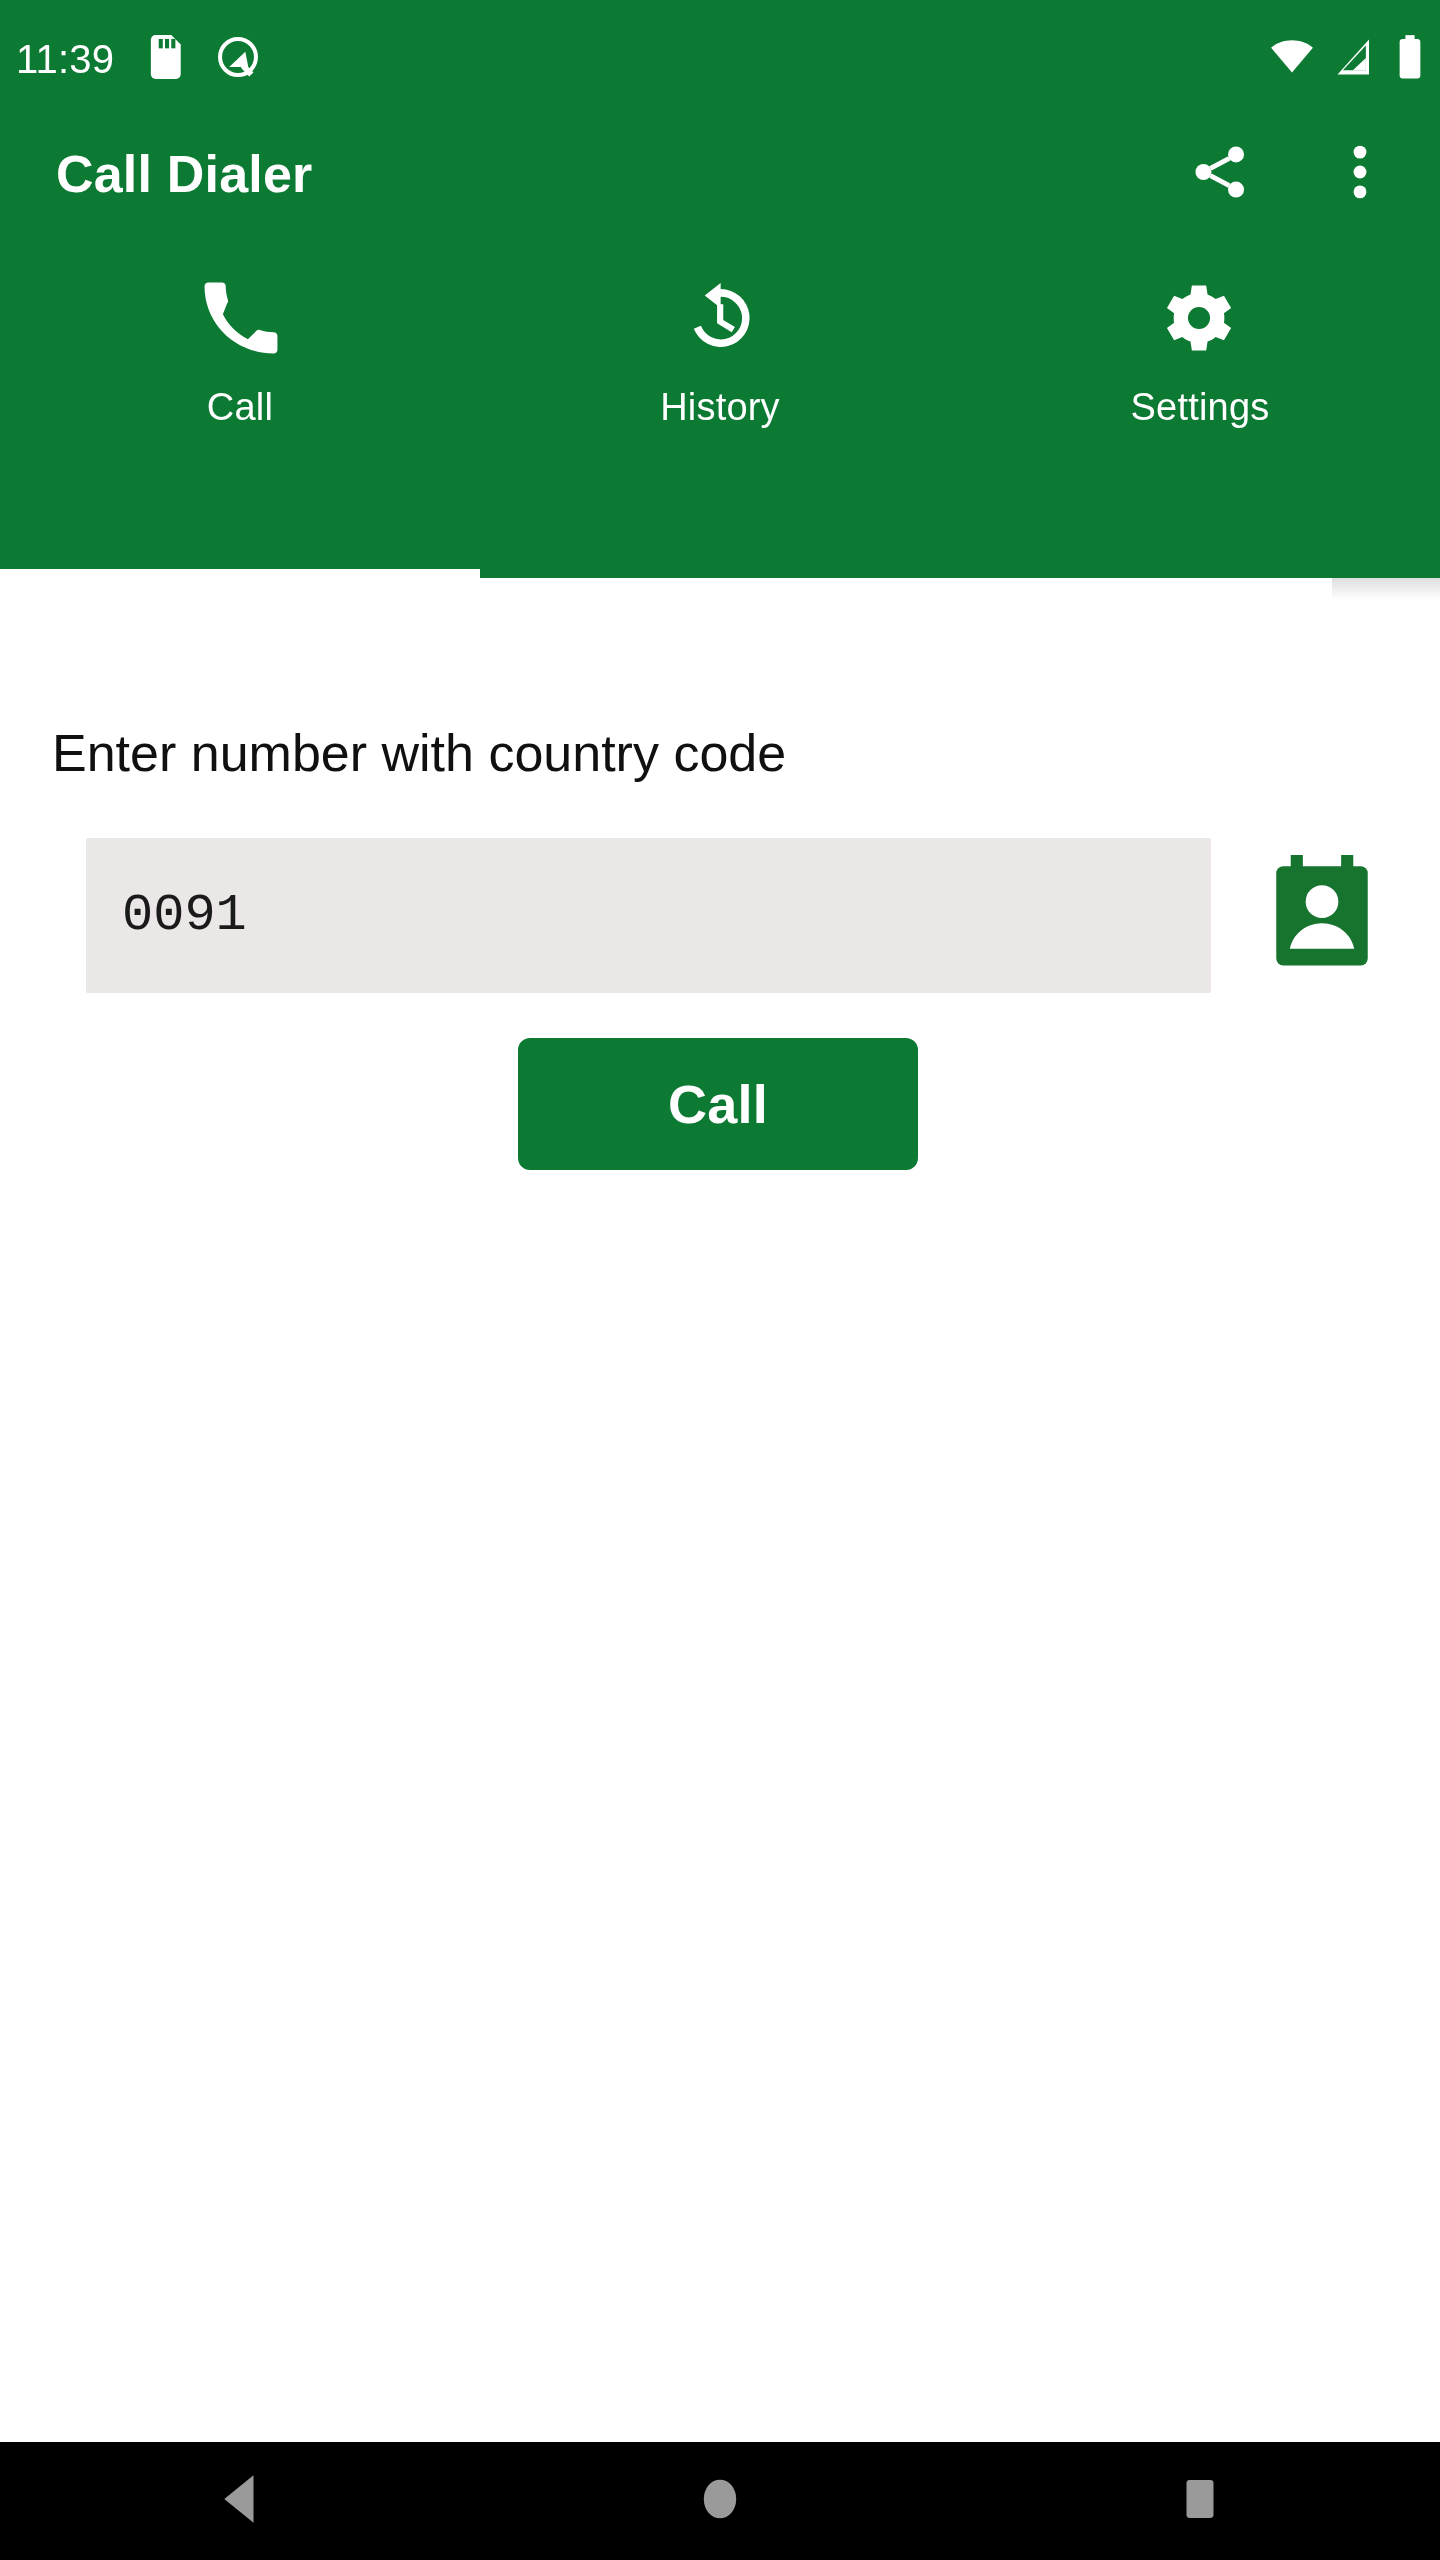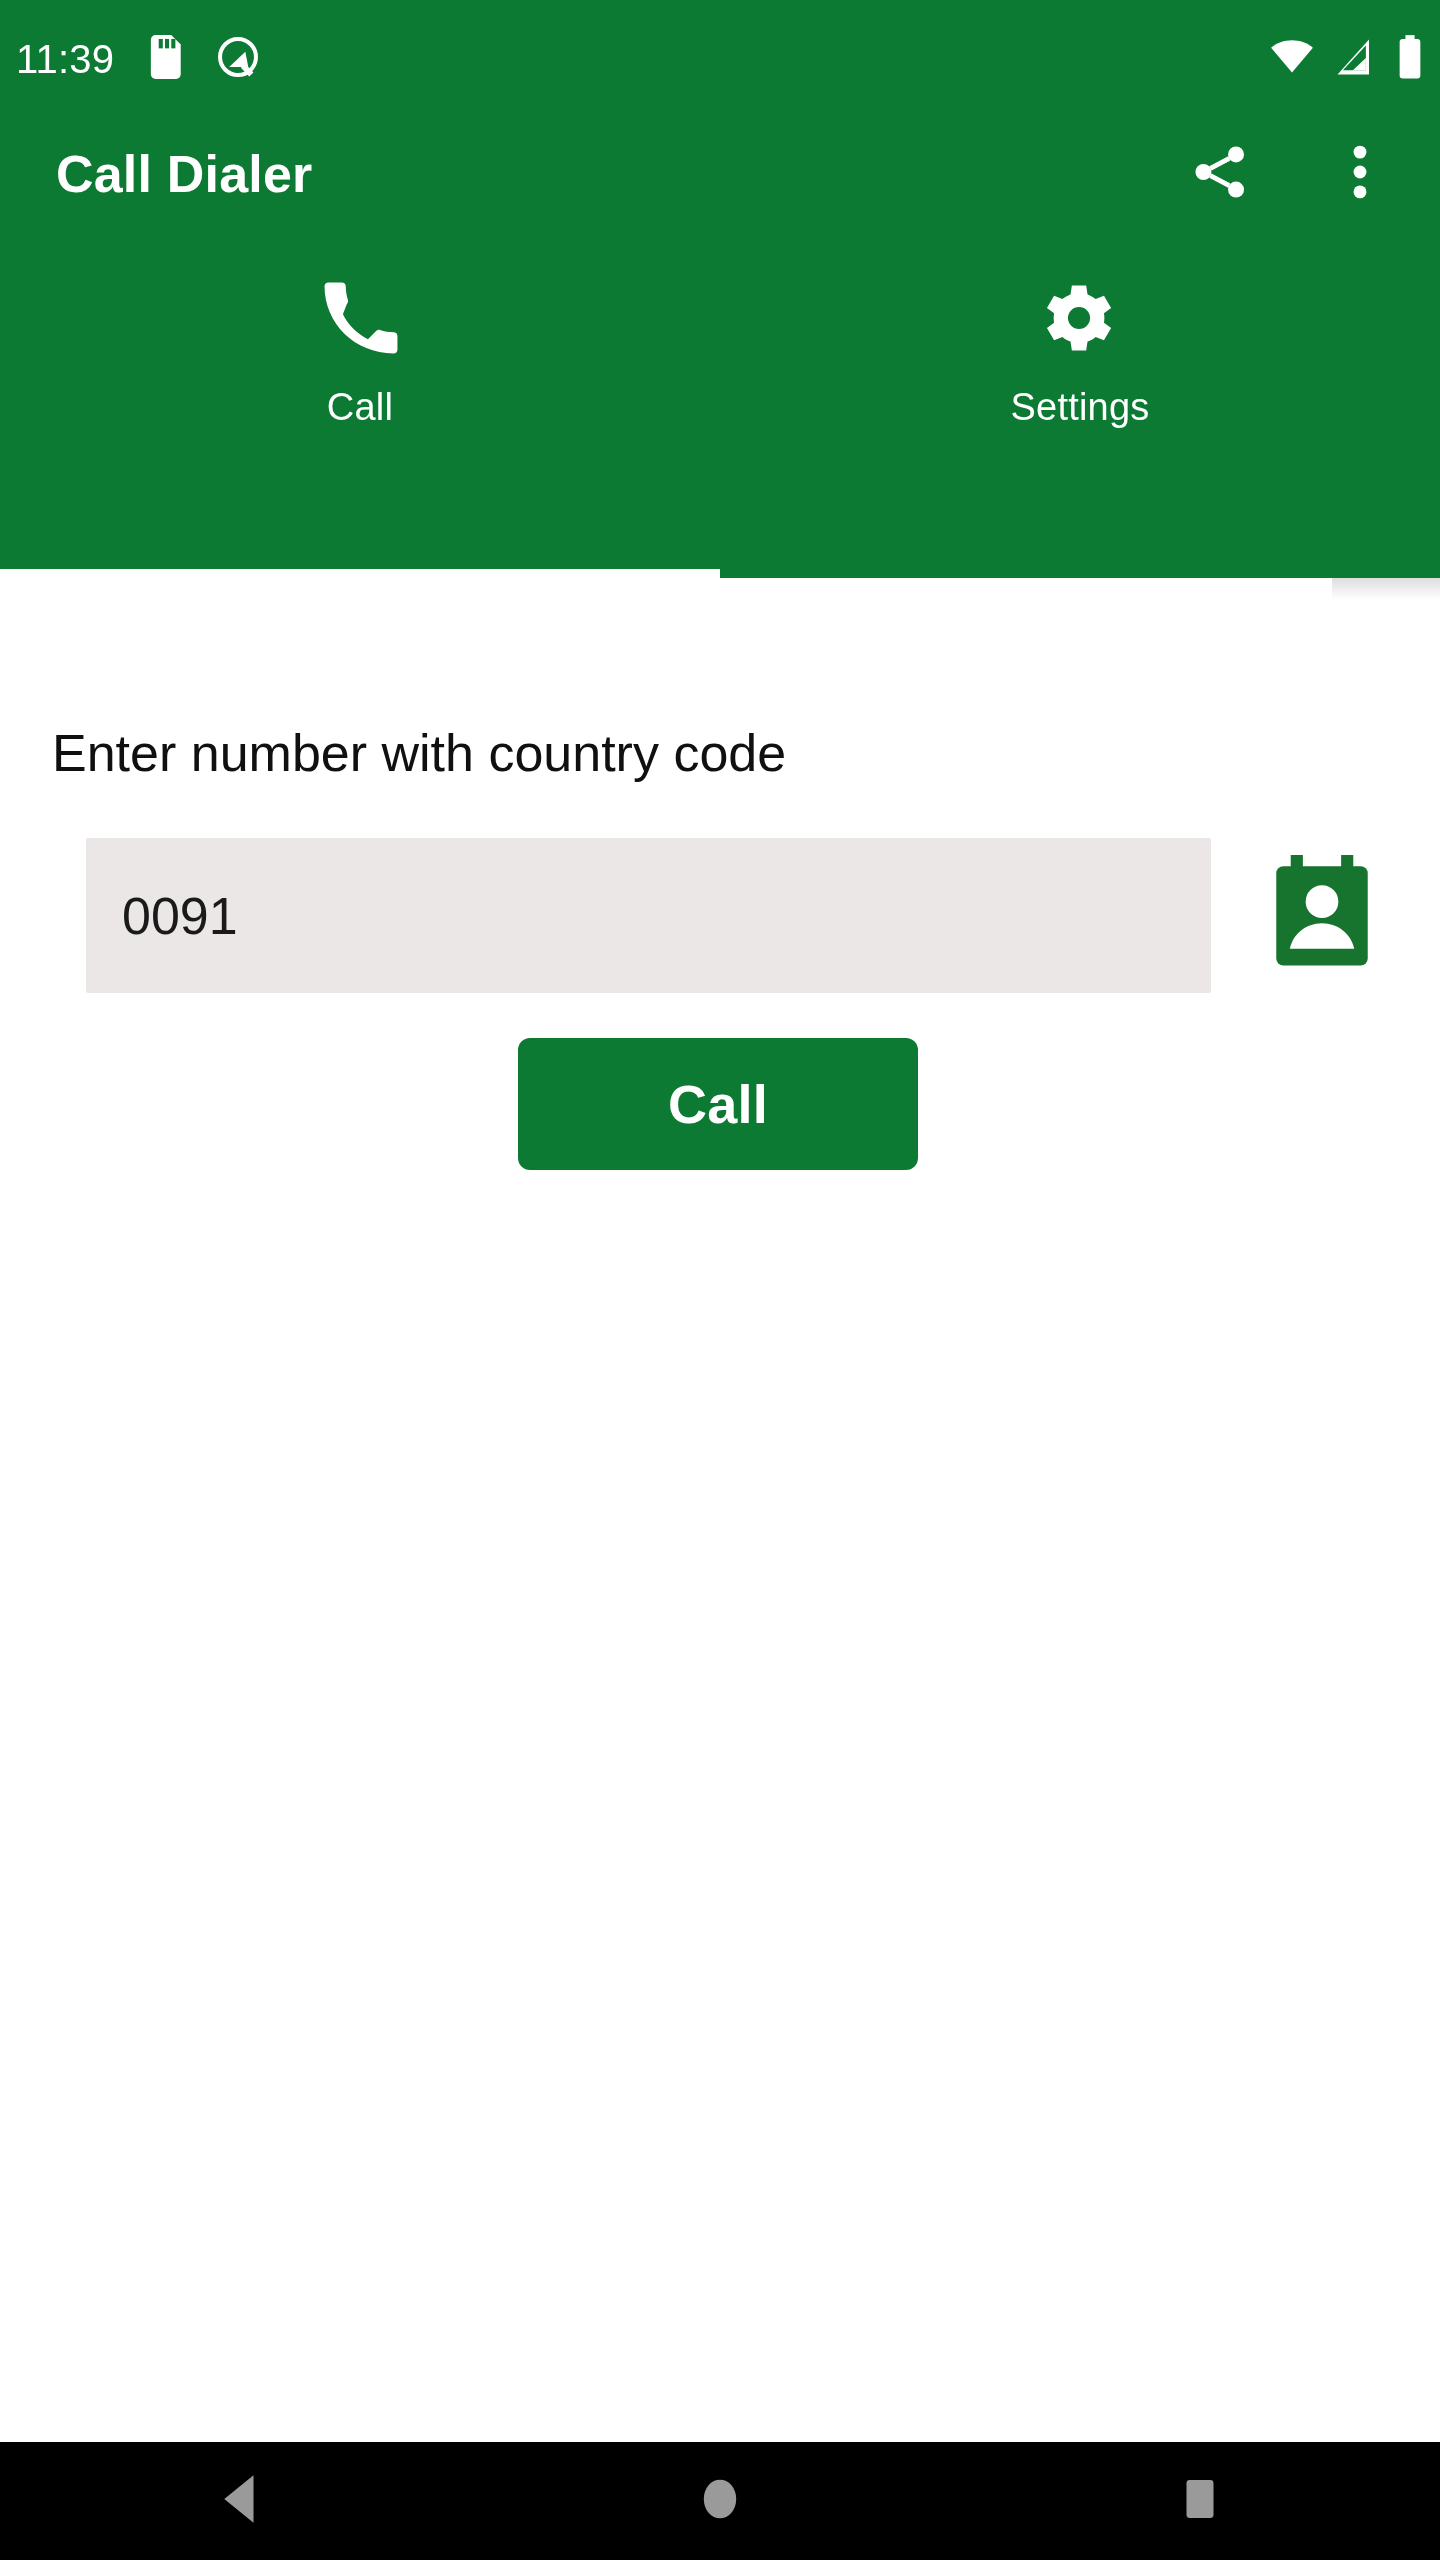--- a/index.html
+++ b/index.html
@@ -60,21 +60,21 @@
 
   .field-label {
     position:absolute; top:145px; left:52px;
     font-size:52px; color:#101010; letter-spacing:0px; white-space:nowrap;
   }
 
   .input-row { position:absolute; top:230px; left:0; width:1440px; height:170px; }
   .number-input {
     position:absolute; left:86px; top:30px; width:1125px; height:155px;
     background:#EBE7E6; border:none; outline:none;
-    font-family:Liberation Sans, sans-serif;
+    font-family:Liberation Mono, monospace;
     font-size:52px; color:#1a1a1a; padding:0 36px; border-radius:2px;
   }
   .contacts-btn {
     position:absolute; left:1262px; top:45px; width:120px; height:120px;
     display:flex; align-items:center; justify-content:center; cursor:pointer;
   }
 
   .call-button {
     position:absolute; top:460px; left:518px; width:400px; height:132px;
     background:#0C7A33; border:none; border-radius:12px;
@@ -165,20 +165,29 @@
     <div class="tab">
       <span class="tab-icon">
         <svg width="76" height="76" viewBox="0 0 24 24">
           <path fill="#ffffff" d="M6.6 10.8c1.7 3.4 4.5 6.1 7.9 7.9l2.6-2.6c.33-.33.8-.43 1.22-.3 1.35.45 2.8.69 4.3.69.66 0 1.2.54 1.2 1.2V22c0 .66-.54 1.2-1.2 1.2C10.3 23.2.8 13.7.8 2.0.8 1.34 1.34.8 2.0.8h4.3c.66 0 1.2.54 1.2 1.2 0 1.5.24 2.95.69 4.3.13.42.03.89-.3 1.22z"></path>
         </svg>
       </span>
       <span class="tab-label">Call</span>
       <span class="tab-indicator"></span>
     </div>
 
+    <div class="tab">
+      <span class="tab-icon">
+        <svg width="78" height="78" viewBox="0 0 24 24">
+          <path fill="#ffffff" d="M12.2 3.1a8.9 8.9 0 1 1-8.26 12.2l2.2-.88A6.55 6.55 0 1 0 12.2 5.5V8.9L7.3 5.1l4.9-3.9z"></path>
+          <path fill="#ffffff" d="M11.1 7.8h1.9v4.8l3.6 2.2-1 1.6-4.5-2.8z"></path>
+        </svg>
+      </span>
+      <span class="tab-label">History</span>
+    </div>
 
 
     <div class="tab">
       <span class="tab-icon">
         <svg width="78" height="78" viewBox="0 0 24 24">
           <path fill="#ffffff" d="M19.5 12c0-.5-.05-.98-.13-1.45l2.2-1.6-2.2-3.8-2.55 1.03c-.73-.62-1.58-1.11-2.5-1.43L13.9 2h-4.4l-.42 2.75c-.92.32-1.77.81-2.5 1.43L4.03 5.15l-2.2 3.8 2.2 1.6C3.95 11.02 3.9 11.5 3.9 12s.05.98.13 1.45l-2.2 1.6 2.2 3.8 2.55-1.03c.73.62 1.58 1.11 2.5 1.43L9.5 22h4.4l.42-2.75c.92-.32 1.77-.81 2.5-1.43l2.55 1.03 2.2-3.8-2.2-1.6c.08-.47.13-.95.13-1.45zm-7.8 3.4a3.4 3.4 0 1 1 0-6.8 3.4 3.4 0 0 1 0 6.8z"></path>
         </svg>
       </span>
       <span class="tab-label">Settings</span>
     </div>

